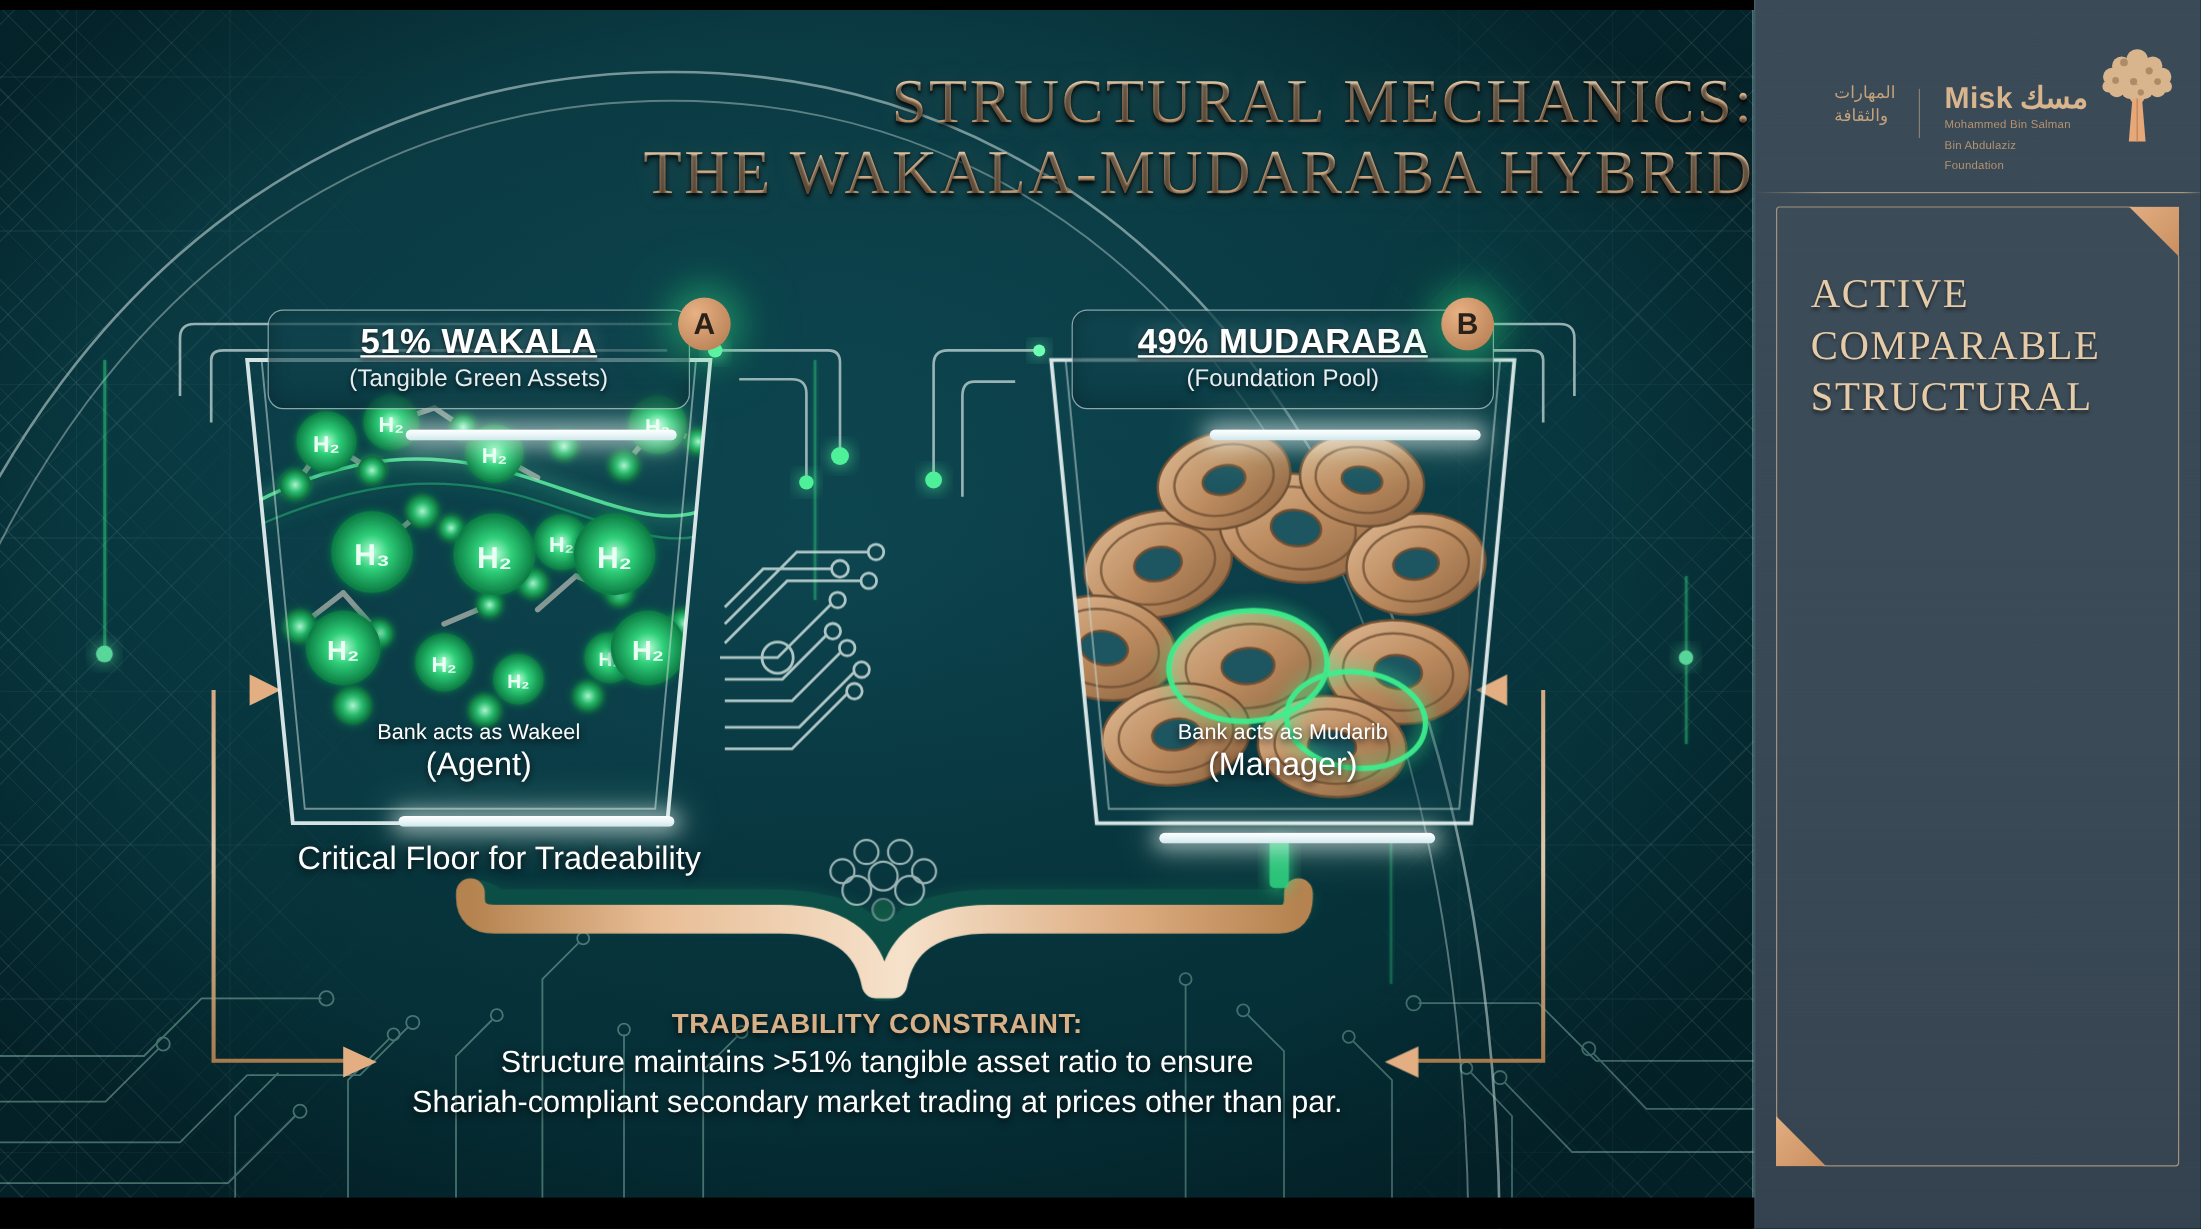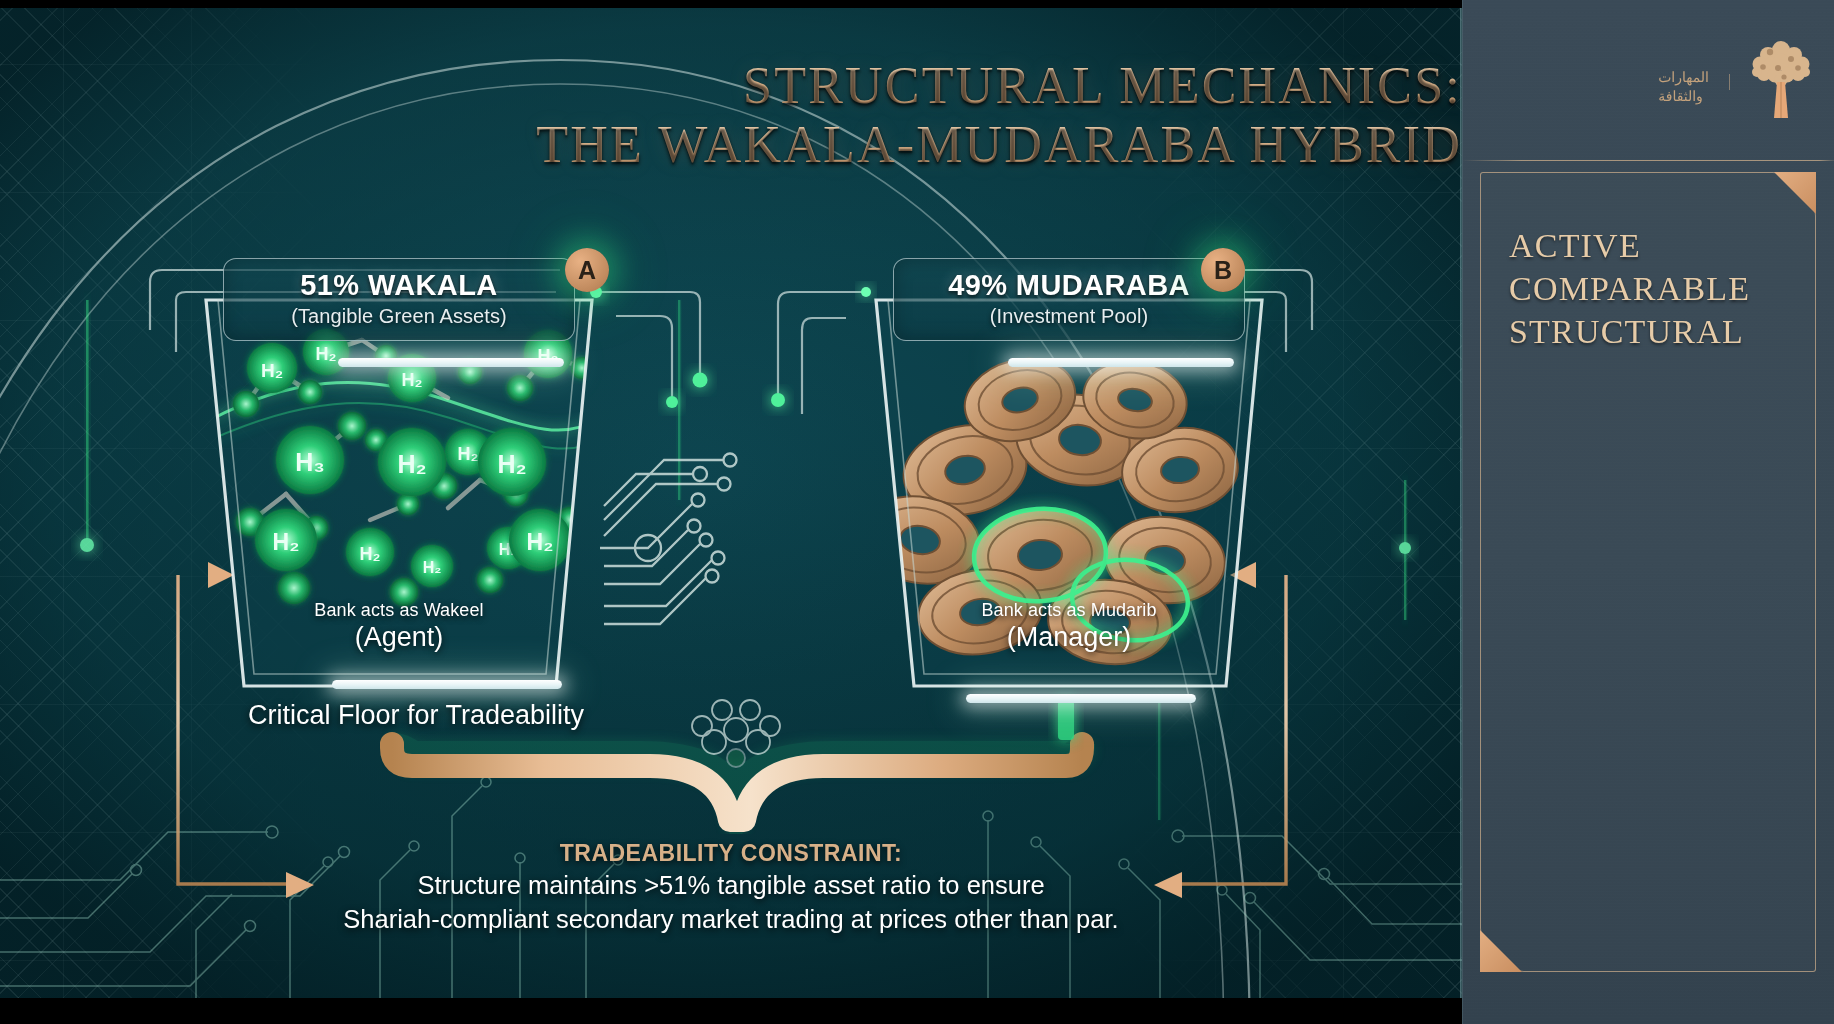--- a/index.html
+++ b/index.html
@@ -82,20 +82,21 @@
     padding:10px 10px 12px;
     border:1.5px solid rgba(214,228,230,.62);
     border-radius:13px;
     background:linear-gradient(180deg, rgba(18,72,82,.72), rgba(12,58,68,.55));
     box-shadow:0 0 18px rgba(0,0,0,.25) inset;
   }
   .panel-head .pct{
     font-size:29px; font-weight:bold; color:#fff; letter-spacing:.4px;
     text-shadow:0 2px 4px rgba(0,0,0,.75), 0 0 14px rgba(255,255,255,.25);
     white-space:nowrap;
+    text-decoration:underline;
   }
   .panel-head .sub{
     margin-top:3px;
     font-size:20px; color:#e8eef0; letter-spacing:.1px;
     text-shadow:0 2px 4px rgba(0,0,0,.7);
     white-space:nowrap;
   }
   .badge{
     position:absolute; width:44px; height:44px; border-radius:50%;
     background:radial-gradient(circle at 34% 30%, #e8b184, #c08a5e 70%, #a8744c 100%);
@@ -600,21 +601,21 @@
     <div class="bar-top" style="left:338px; top:358px; width:226px;"></div>
     <div class="vessel-label" style="left:399px; top:600px;">
       <div class="l1">Bank acts as Wakeel</div>
       <div class="l2">(Agent)</div>
     </div>
     <div class="bar-top bar-bot" style="left:332px; top:680px; width:230px;"></div>
 
     <div class="panel" style="left:876px; top:258px; width:386px; height:482px;">
       <div class="panel-head">
         <div class="pct">49% MUDARABA</div>
-        <div class="sub">(Investment Pool)</div>
+        <div class="sub">(Foundation Pool)</div>
       </div>
     </div>
     <div class="badge" style="left:1201px; top:248px;">B</div>
     <div class="bar-top" style="left:1008px; top:358px; width:226px;"></div>
     <div class="vessel-label" style="left:1069px; top:600px;">
       <div class="l1">Bank acts as Mudarib</div>
       <div class="l2">(Manager)</div>
     </div>
     <div class="bar-top bar-bot" style="left:966px; top:694px; width:230px;"></div>
 
@@ -634,20 +635,29 @@
 
   <div class="sidebar">
     <div class="sidebar-noise"></div>
 
     <div class="logo">
       <div class="logo-text">
         <div class="logo-ar">المهارات</div>
         <div class="logo-ar">والثقافة</div>
       </div>
       <div class="logo-div"></div>
+      <div class="logo-main">
+        <div class="logo-misk">
+          <span>Misk</span>
+          <span class="ar">مسك</span>
+        </div>
+        <div class="logo-tag">Mohammed Bin Salman</div>
+        <div class="logo-tag">Bin Abdulaziz</div>
+        <div class="logo-tag">Foundation</div>
+      </div>
       <svg class="tree" viewBox="0 0 62 86">
         <g fill="#d8b58d">
           <circle cx="31" cy="16" r="9"></circle>
             <circle cx="18" cy="21" r="8"></circle>
             <circle cx="44" cy="21" r="8"></circle>
           <circle cx="10" cy="30" r="7.5"></circle>
             <circle cx="52" cy="30" r="7.5"></circle>
           <circle cx="22" cy="31" r="8.5"></circle>
             <circle cx="40" cy="31" r="8.5"></circle>
           <circle cx="31" cy="28" r="8.5"></circle>

